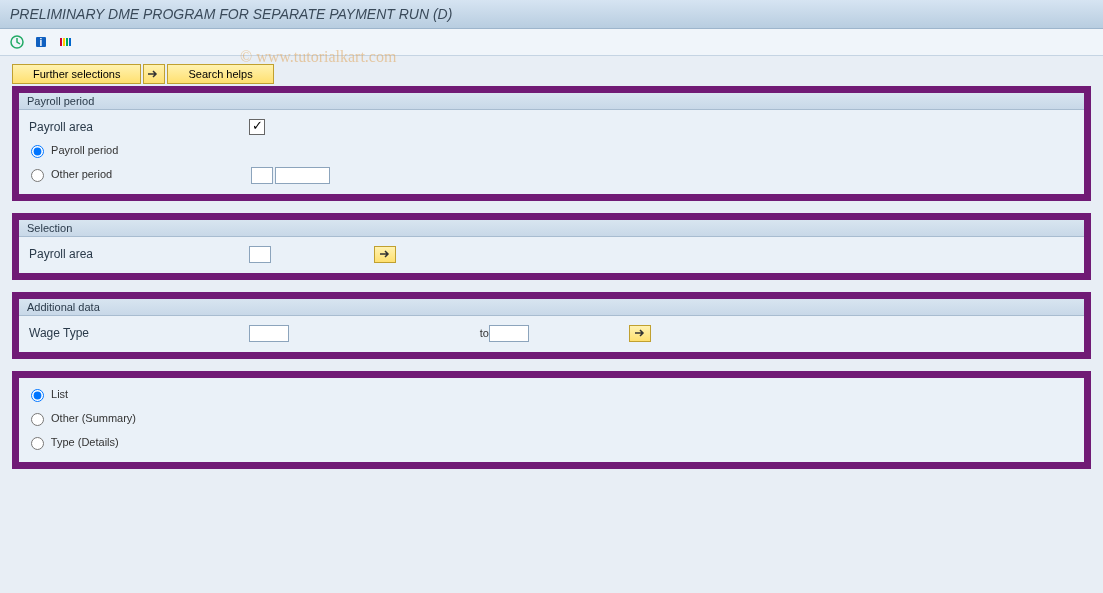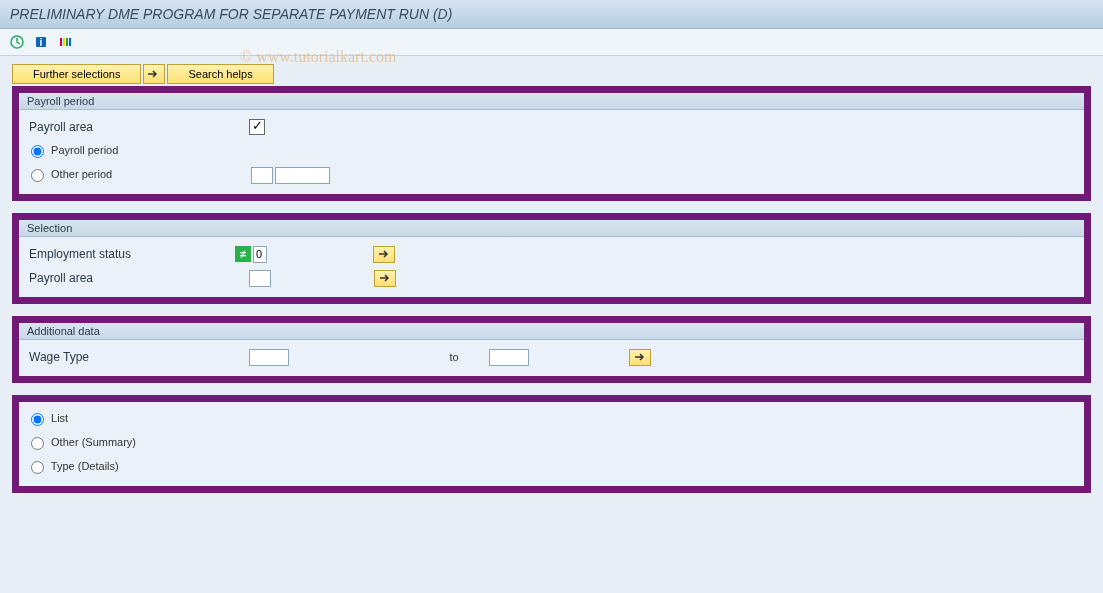--- a/index.html
+++ b/index.html
@@ -149,21 +149,21 @@
       height: 16px;
       background: #2bb04a;
       color: #fff;
       font-size: 11px;
       font-weight: bold;
       align-items: center;
       justify-content: center;
       margin-right: 2px;
     }
     .spacer-col { display:inline-block; width:130px; }
-    .to-label { display:inline-block; width:70px; text-align:center; }
+    .to-label { display:inline-block; width:70px; text-align:right; }
   </style>
 </head>
 <body>
 
 <div class="title-bar">
   <h1>PRELIMINARY DME PROGRAM FOR SEPARATE PAYMENT RUN (D)</h1>
 </div>
 
 <div class="toolbar">
   <span class="toolbar-icon">
@@ -223,30 +223,20 @@
         <input type="text" class="sap-input w-small" value="" style="">
         <input type="text" class="sap-input w-med" style="margin-left: 2px;" value="">
       </div>
     </div>
   </div>
 
   <div class="group-box">
     <div class="group-header">Selection</div>
     <div class="group-body">
       <div class="form-row">
-        <span class="form-label" style="width:206px">Employment status</span>
-        <span class="ne-indicator">≠</span>
-        <input type="text" class="sap-input" style="width: 14px;" value="0">
-        <span class="arrow-multi" style="margin-left:106px">
-          <svg width="12" height="10" viewBox="0 0 12 10">
-              <path d="M1 5 L9 5 M6 2 L9 5 L6 8" stroke="#333" stroke-width="1.5" fill="none"></path>
-            </svg>
-        </span>
-      </div>
-      <div class="form-row">
         <span class="form-label">Payroll area</span>
         <input type="text" class="sap-input w-small" value="" style="">
         <span class="arrow-multi" style="margin-left:103px">
           <svg width="12" height="10" viewBox="0 0 12 10">
               <path d="M1 5 L9 5 M6 2 L9 5 L6 8" stroke="#333" stroke-width="1.5" fill="none"></path>
             </svg>
         </span>
       </div>
     </div>
   </div>

